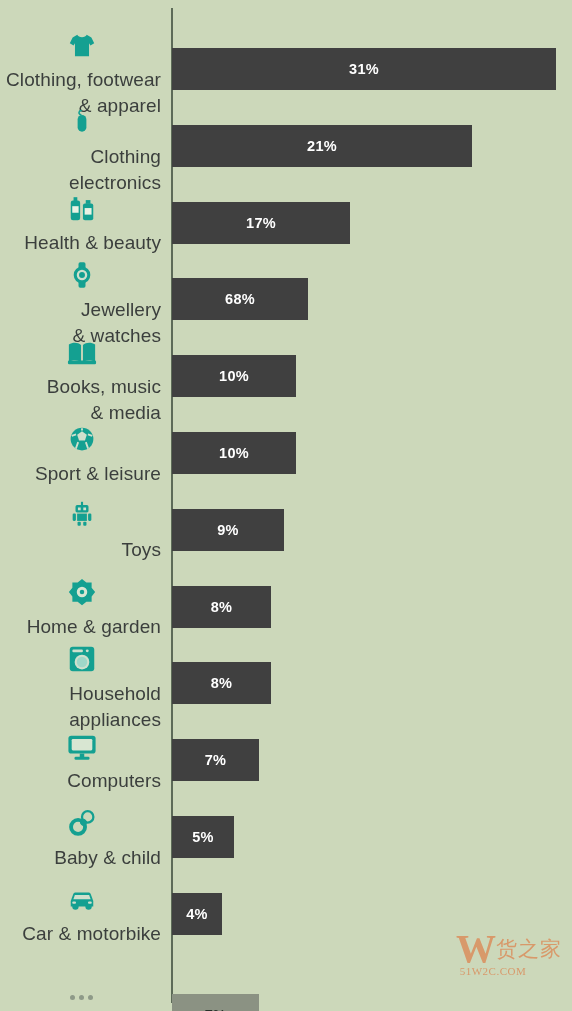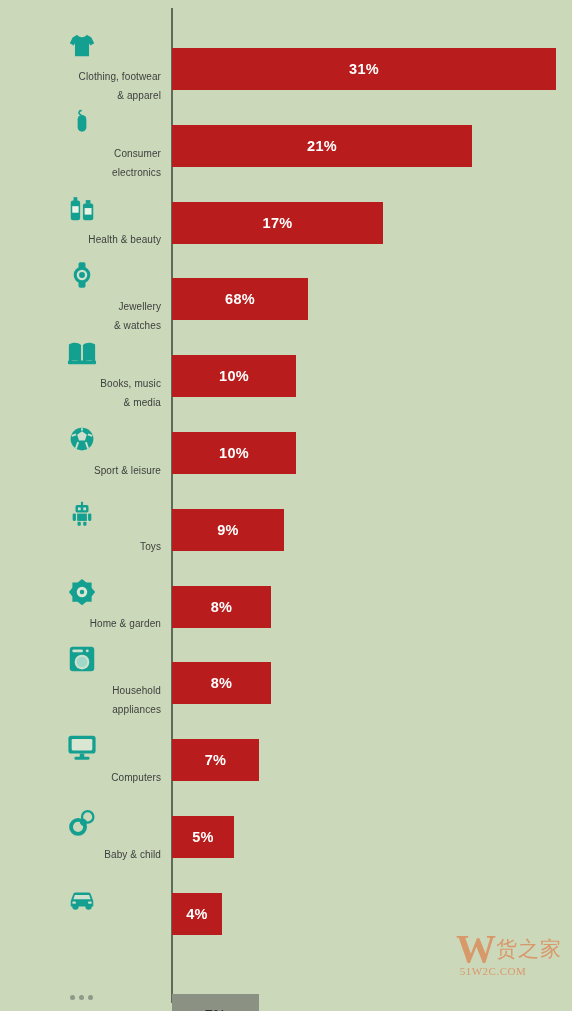--- a/index.html
+++ b/index.html
@@ -47,33 +47,33 @@
   .cat-icon {
     display: block;
     height: 34px;
     text-align: center;
     margin: 0 0 2px 0;
   }
   .cat-icon svg { display: inline-block; vertical-align: middle; }
   .cat-label {
     display: block;
     color: #3b3f3d;
-    font-size: 10px;
-    line-height: 19px;
+    font-size: 19px;
+    line-height: 26px;
     letter-spacing: .1px;
     white-space: pre-line;
     text-align: right;
     padding-right: 2px;
   }
 
   .bar {
     position: absolute;
     left: 172px;
     height: 42px;
-    background: #b91c1c;
+    background: #404040;
     box-sizing: border-box;
   }
   .bar.other { background: #8b9283; }
 
   .bar-value {
     position: absolute;
     top: 0;
     left: 0;
     right: 0;
     height: 42px;
@@ -154,40 +154,40 @@
         <div class="bar" style="width:384px">
           <span class="bar-value">31%</span>
         </div>
       </div>
       <div class="row" style="top:124.8px">
         <div class="cat" style="top: -17px;">
           <span class="cat-icon"><svg width="28" height="28" viewBox="0 0 32 32" fill="#14a091">
               <path d="M15 3 C15 3 13 3 12.6 5 C12.3 6.6 13.6 7.6 14.6 7.6" fill="none" stroke="#14a091" stroke-width="1.8" stroke-linecap="round"></path>
               <rect x="11" y="8" width="10" height="19" rx="5"></rect>
             </svg></span>
-          <span class="cat-label">Consumer
+          <span class="cat-label">Clothing
 electronics</span>
         </div>
         <div class="bar" style="width:300px">
           <span class="bar-value">21%</span>
         </div>
       </div>
       <div class="row" style="top:201.6px">
         <div class="cat" style="top: -7.5px;">
           <span class="cat-icon"><svg width="30" height="30" viewBox="0 0 32 32" fill="#14a091">
               <rect x="4" y="7" width="10" height="21" rx="2.4"></rect>
               <rect x="7" y="3.4" width="4" height="4"></rect>
               <rect x="5.6" y="13" width="6.8" height="7" fill="#e9f2e3"></rect>
               <rect x="17" y="10" width="11" height="18" rx="2.2"></rect>
               <rect x="20" y="6.5" width="5" height="4"></rect>
               <rect x="18.8" y="15" width="7.4" height="7" fill="#e9f2e3"></rect>
             </svg></span>
           <span class="cat-label">Health &amp; beauty</span>
         </div>
-        <div class="bar" style="width:211px">
+        <div class="bar" style="width:178px">
           <span class="bar-value">17%</span>
         </div>
       </div>
       <div class="row" style="top:278.4px">
         <div class="cat" style="top: -17px;">
           <span class="cat-icon"><svg width="28" height="28" viewBox="0 0 32 32" fill="#14a091">
               <rect x="12" y="1.5" width="8" height="8" rx="2"></rect>
               <rect x="12" y="22.5" width="8" height="8" rx="2"></rect>
               <circle cx="16" cy="16" r="9.5"></circle>
               <circle cx="16" cy="16" r="6" fill="#cfe0cd"></circle>
@@ -305,20 +305,21 @@
       <div class="row" style="top:892.8px">
         <div class="cat" style="top: -7.5px;">
           <span class="cat-icon"><svg width="30" height="30" viewBox="0 0 32 32" fill="#14a091">
               <path d="M4 17 L6.5 10 C7 8.6 8 8 9.4 8 L22.6 8 C24 8 25 8.6 25.5 10 L28 17 L28 23 L4 23 Z"></path>
               <path d="M8.4 10.6 L23.6 10.6 L25.2 15.2 L6.8 15.2 Z" fill="#cfe0cd"></path>
               <circle cx="9" cy="23" r="3.4"></circle>
               <circle cx="23" cy="23" r="3.4"></circle>
               <rect x="5.6" y="17.6" width="4" height="2.4" rx="1.1" fill="#cfe0cd"></rect>
               <rect x="22.4" y="17.6" width="4" height="2.4" rx="1.1" fill="#cfe0cd"></rect>
             </svg></span>
+          <span class="cat-label">Car &amp; motorbike</span>
         </div>
         <div class="bar" style="width:50px">
           <span class="bar-value">4%</span>
         </div>
       </div>
       <div class="row" style="top:993.5999999999999px">
         <div class="cat" style="top: -7.5px;">
           <span class="cat-icon"><span class="dots"><i></i><i></i><i></i></span></span>
         </div>
         <div class="bar other" style="width:87px">

